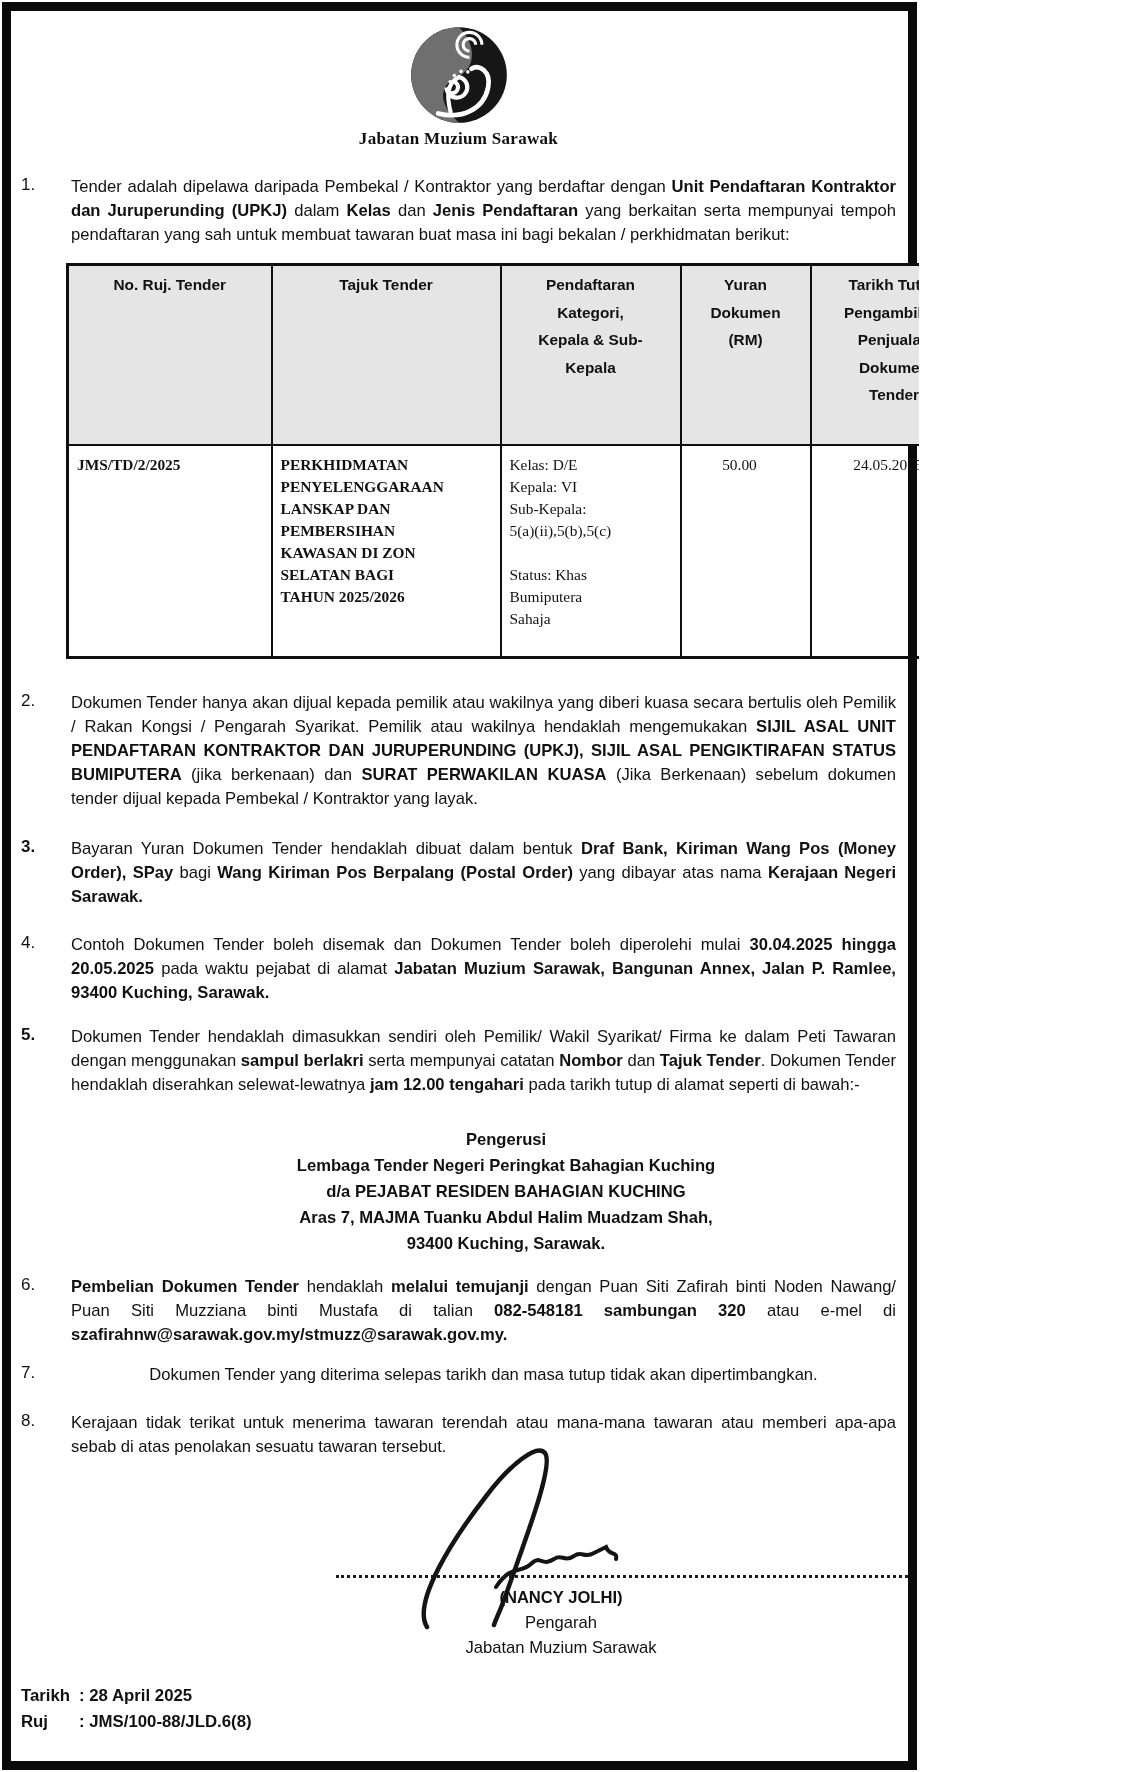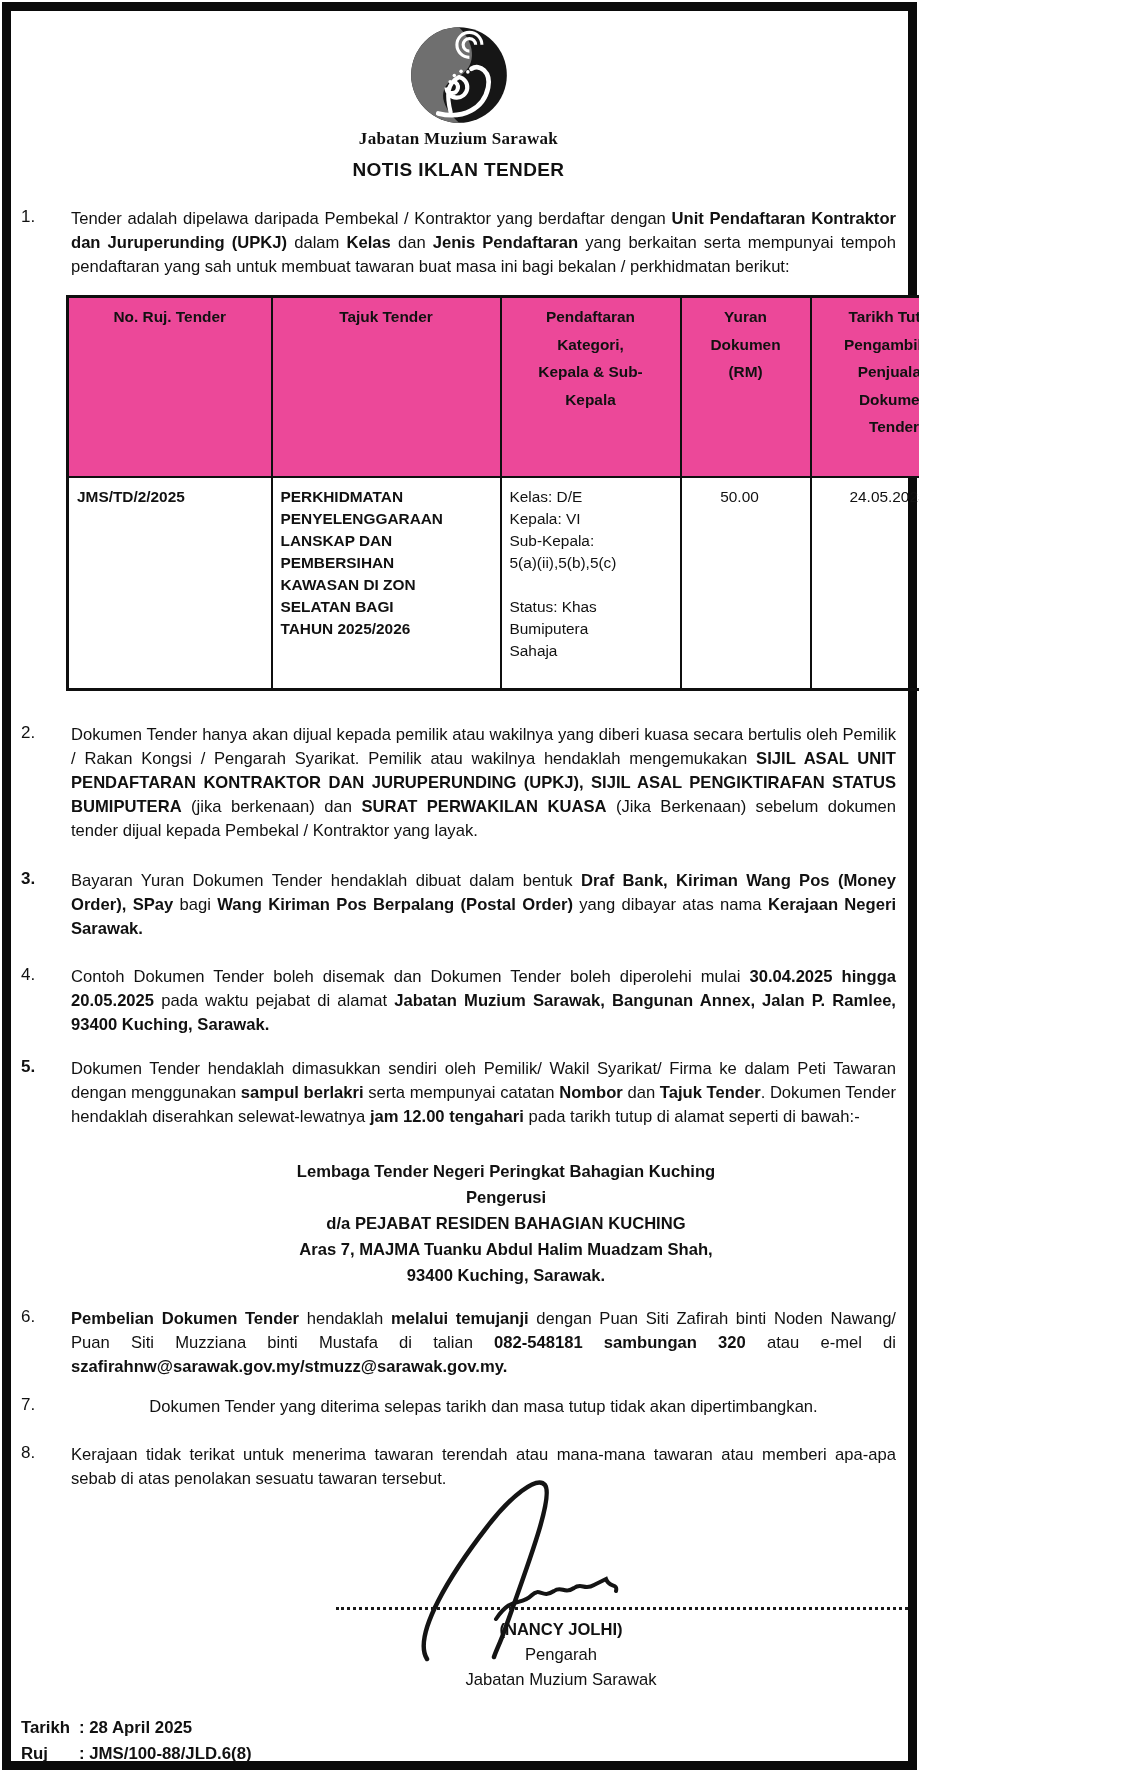--- a/index.html
+++ b/index.html
@@ -21,23 +21,23 @@
   .item .num.bold{font-weight:bold;}
   .item .body{flex:1;font-size:16.6px;line-height:24px;text-align:justify;padding-right:4px;}
   .mt-p1{margin-top:26px;} .mt-p2{margin-top:32px;} .mt-p3{margin-top:26px;}
   .mt-p4{margin-top:24px;} .mt-p5{margin-top:20px;} .mt-p6{margin-top:18px;}
   .mt-p7{margin-top:16px;} .mt-p8{margin-top:24px;}
 
   
   table.tender{border-collapse:collapse;table-layout:fixed;width:1006px;margin:16px 0 0 49px;
                border:3px solid #0f0f0f;font-size:15.4px;}
   table.tender td,table.tender th{border:2px solid #0f0f0f;vertical-align:top;box-sizing:border-box;}
-  table.tender th{background:#ec4899;font-weight:bold;text-align:center;padding:5px 3px 8px 3px;
+  table.tender th{background:#e5e5e5;font-weight:bold;text-align:center;padding:5px 3px 8px 3px;
                   line-height:27.5px;white-space:pre-line;}
-  table.tender td{padding:8px 20px 26px 8px;line-height:22px;white-space:pre-line;}
+  table.tender td{padding:8px 20px 26px 8px;line-height:22px;white-space:pre-line;font-family:Liberation Serif, serif;}
   td.c-center{text-align:center;}
   td.c-bold{font-weight:bold;}
 
   
   .address{margin-top:30px;margin-left:39px;width:900px;text-align:center;
            font-weight:bold;font-size:16.6px;line-height:26px;}
 
   
   .sig-area{position:relative;height:196px;margin-top:24px;}
   .sig-svg{position:absolute;left:375px;top:-48px;}
@@ -65,21 +65,20 @@
         <path d="M42,86 C38,70 38,58 50,52 a10,10 0 1,1 -12,10 a5.5,5.5 0 1,0 7,-5.5" stroke="#fff" stroke-width="4" fill="none" stroke-linecap="round"></path>
         <circle cx="40" cy="63" r="1.7" fill="#fff"></circle>
           <circle cx="41.5" cy="56.5" r="1.7" fill="#fff"></circle>
         <circle cx="45.5" cy="50.5" r="1.7" fill="#fff"></circle>
           <circle cx="52" cy="46.5" r="1.7" fill="#fff"></circle>
         <circle cx="58.5" cy="47" r="1.7" fill="#fff"></circle>
       </svg>
       <div class="logo-caption">Jabatan Muzium Sarawak</div>
     </div>
 
-    <div class="doc-title">NOTIS IKLAN TENDER</div>
 
     <div class="item mt-p1">
       <div class="num">1.</div>
       <div class="body"><span>Tender adalah dipelawa daripada Pembekal / Kontraktor yang berdaftar dengan </span><b>Unit Pendaftaran Kontraktor dan Juruperunding (UPKJ)</b><span> dalam </span><b>Kelas</b><span> dan </span><b>Jenis Pendaftaran</b><span> yang berkaitan serta mempunyai tempoh pendaftaran yang sah untuk membuat tawaran buat masa ini bagi bekalan / perkhidmatan berikut:</span></div>
     </div>
 
     <table class="tender">
       <colgroup>
         <col style="width:204px">
           <col style="width:229px">
@@ -148,22 +147,22 @@
     <div class="item mt-p4">
       <div class="num">4.</div>
       <div class="body"><span>Contoh Dokumen Tender boleh disemak dan Dokumen Tender boleh diperolehi mulai </span><b>30.04.2025 hingga 20.05.2025</b><span> pada waktu pejabat di alamat </span><b>Jabatan Muzium Sarawak, Bangunan Annex, Jalan P. Ramlee, 93400 Kuching, Sarawak.</b></div>
     </div>
     <div class="item mt-p5">
       <div class="num bold">5.</div>
       <div class="body"><span>Dokumen Tender hendaklah dimasukkan sendiri oleh Pemilik/ Wakil Syarikat/ Firma ke dalam Peti Tawaran dengan menggunakan </span><b>sampul berlakri</b><span> serta mempunyai catatan </span><b>Nombor</b><span> dan </span><b>Tajuk Tender</b><span>. Dokumen Tender hendaklah diserahkan selewat-lewatnya </span><b>jam 12.00 tengahari</b><span> pada tarikh tutup di alamat seperti di bawah:-</span></div>
     </div>
 
     <div class="address">
+      <div>Pengerusi</div>
       <div>Lembaga Tender Negeri Peringkat Bahagian Kuching</div>
-      <div>Pengerusi</div>
       <div>d/a PEJABAT RESIDEN BAHAGIAN KUCHING</div>
       <div>Aras 7, MAJMA Tuanku Abdul Halim Muadzam Shah,</div>
       <div>93400 Kuching, Sarawak.</div>
     </div>
 
     <div class="item mt-p6">
       <div class="num">6.</div>
       <div class="body"><b>Pembelian Dokumen Tender</b><span> hendaklah </span><b>melalui temujanji</b><span> dengan Puan Siti Zafirah binti Noden Nawang/ Puan Siti Muzziana binti Mustafa di talian </span><b>082-548181 sambungan 320</b><span> atau e-mel di </span><b>szafirahnw@sarawak.gov.my/stmuzz@sarawak.gov.my.</b></div>
     </div>
     <div class="item mt-p7">

